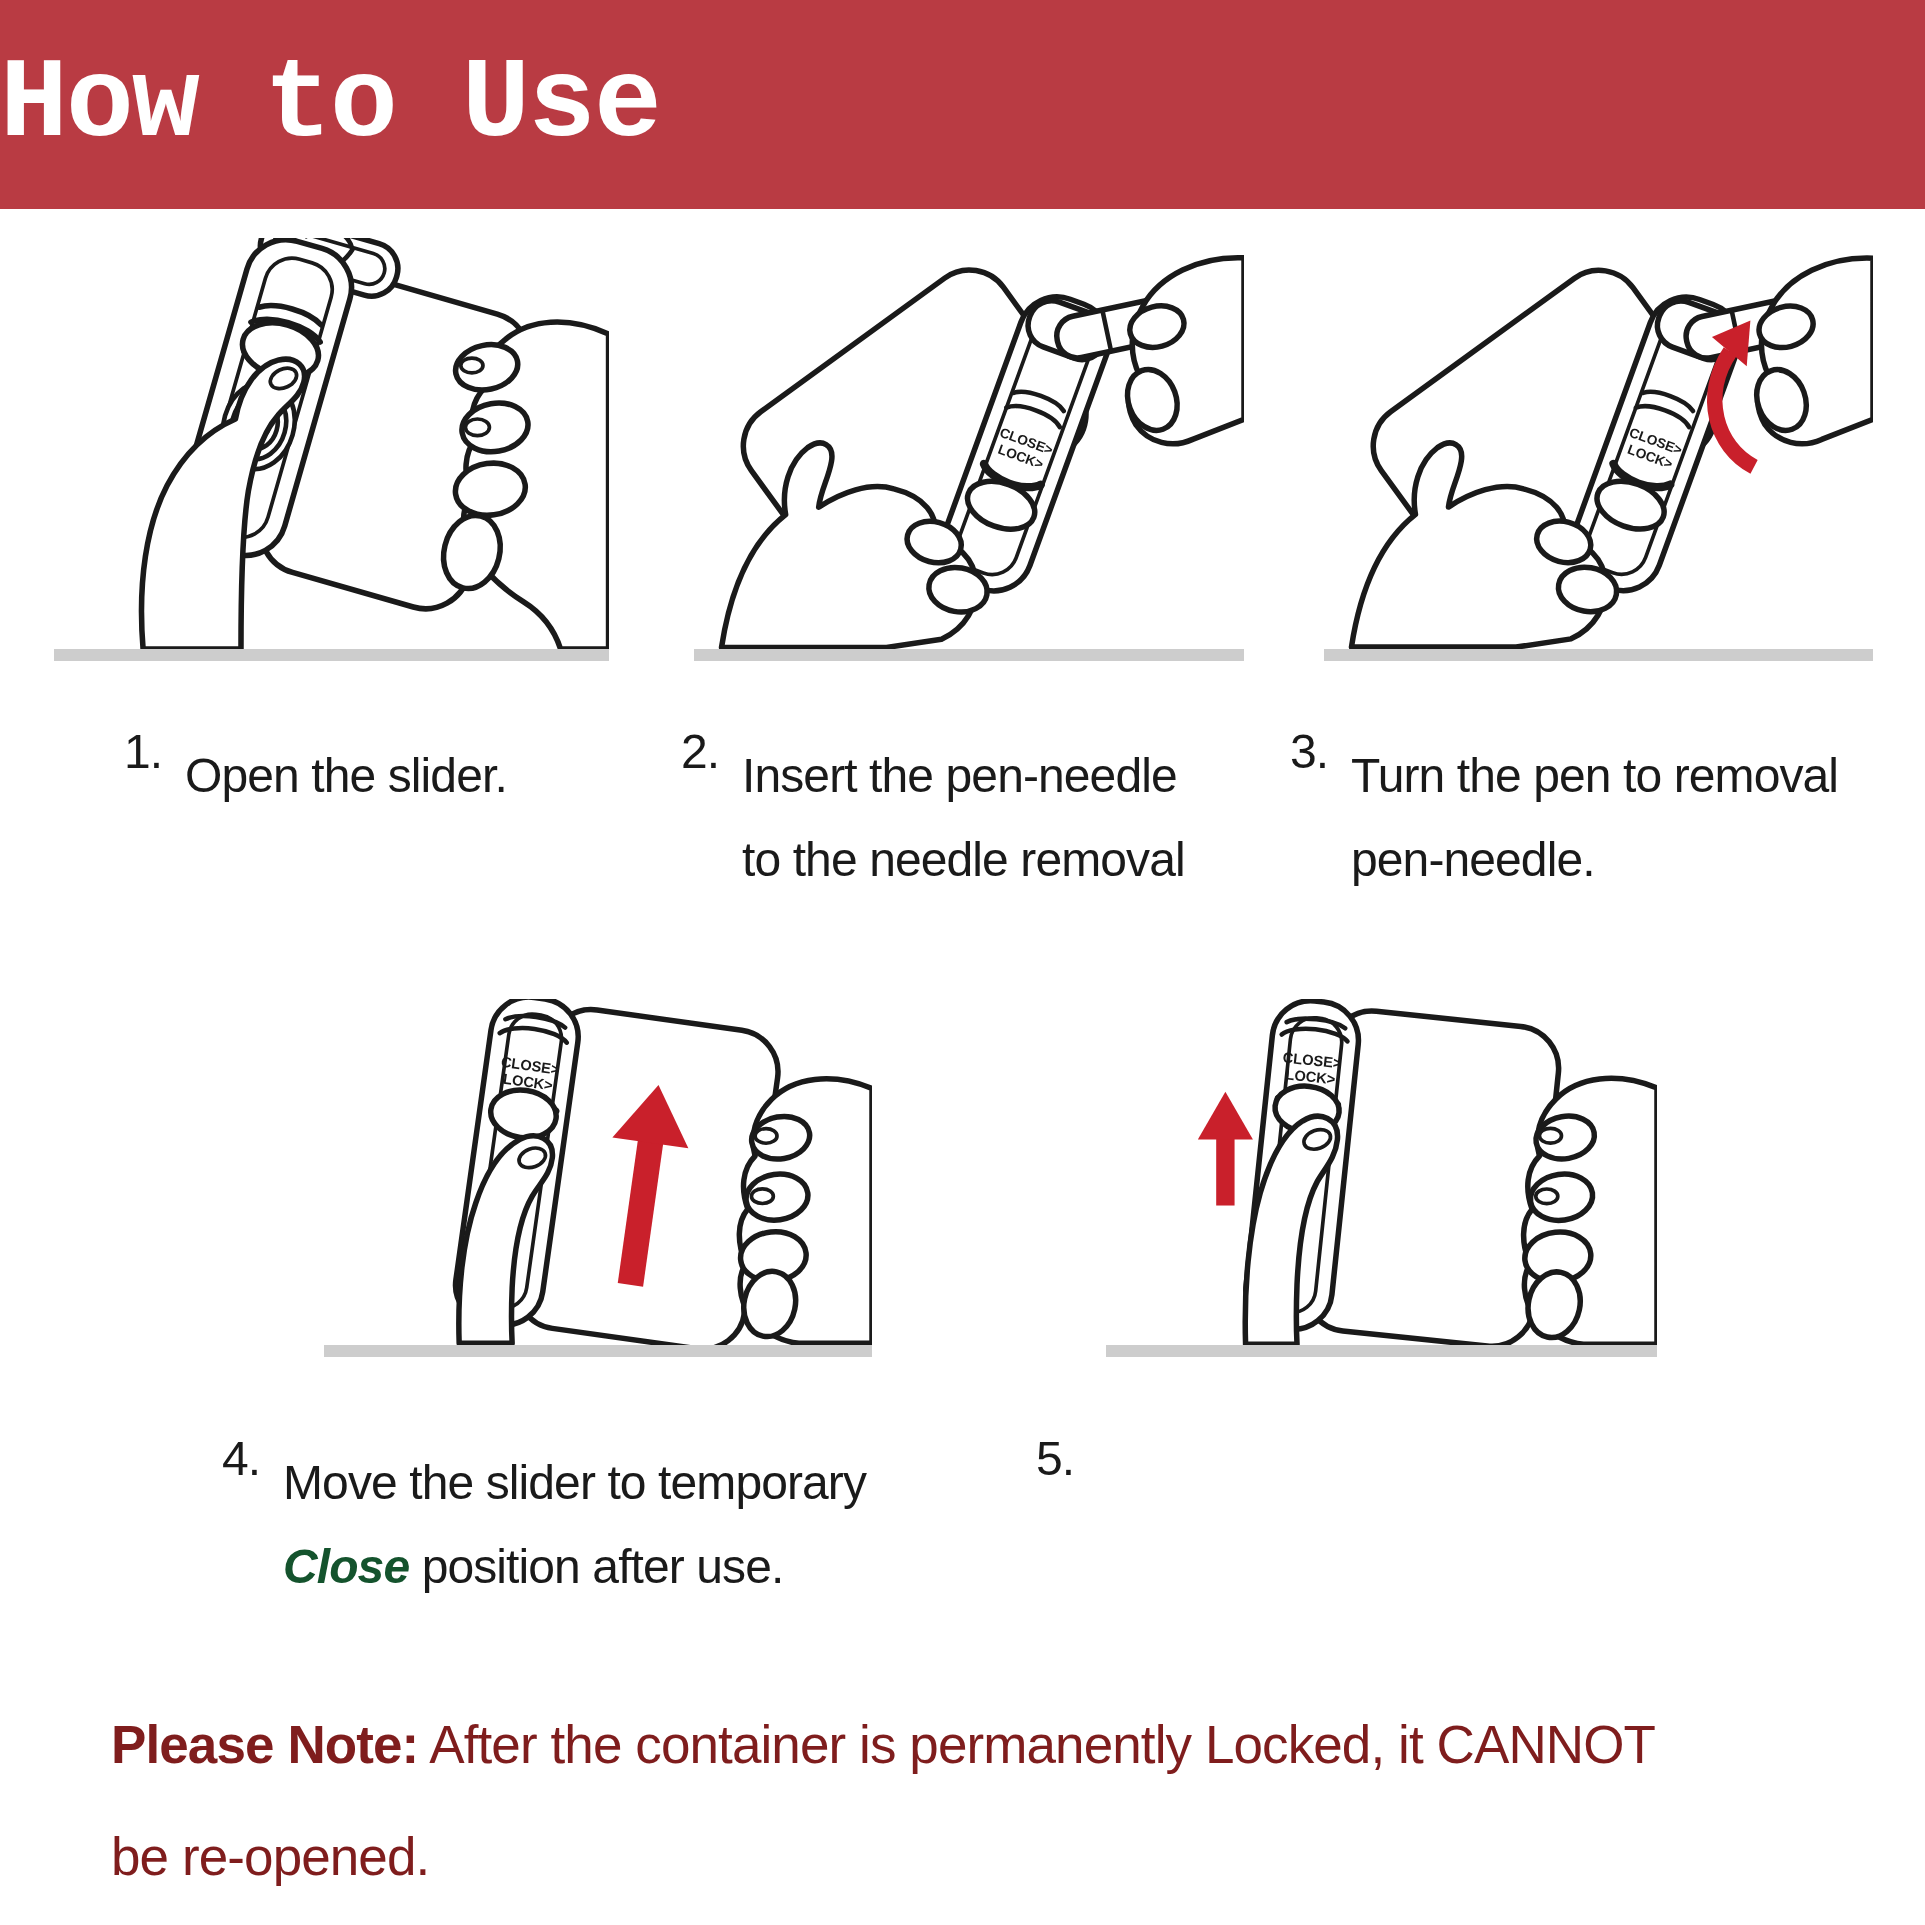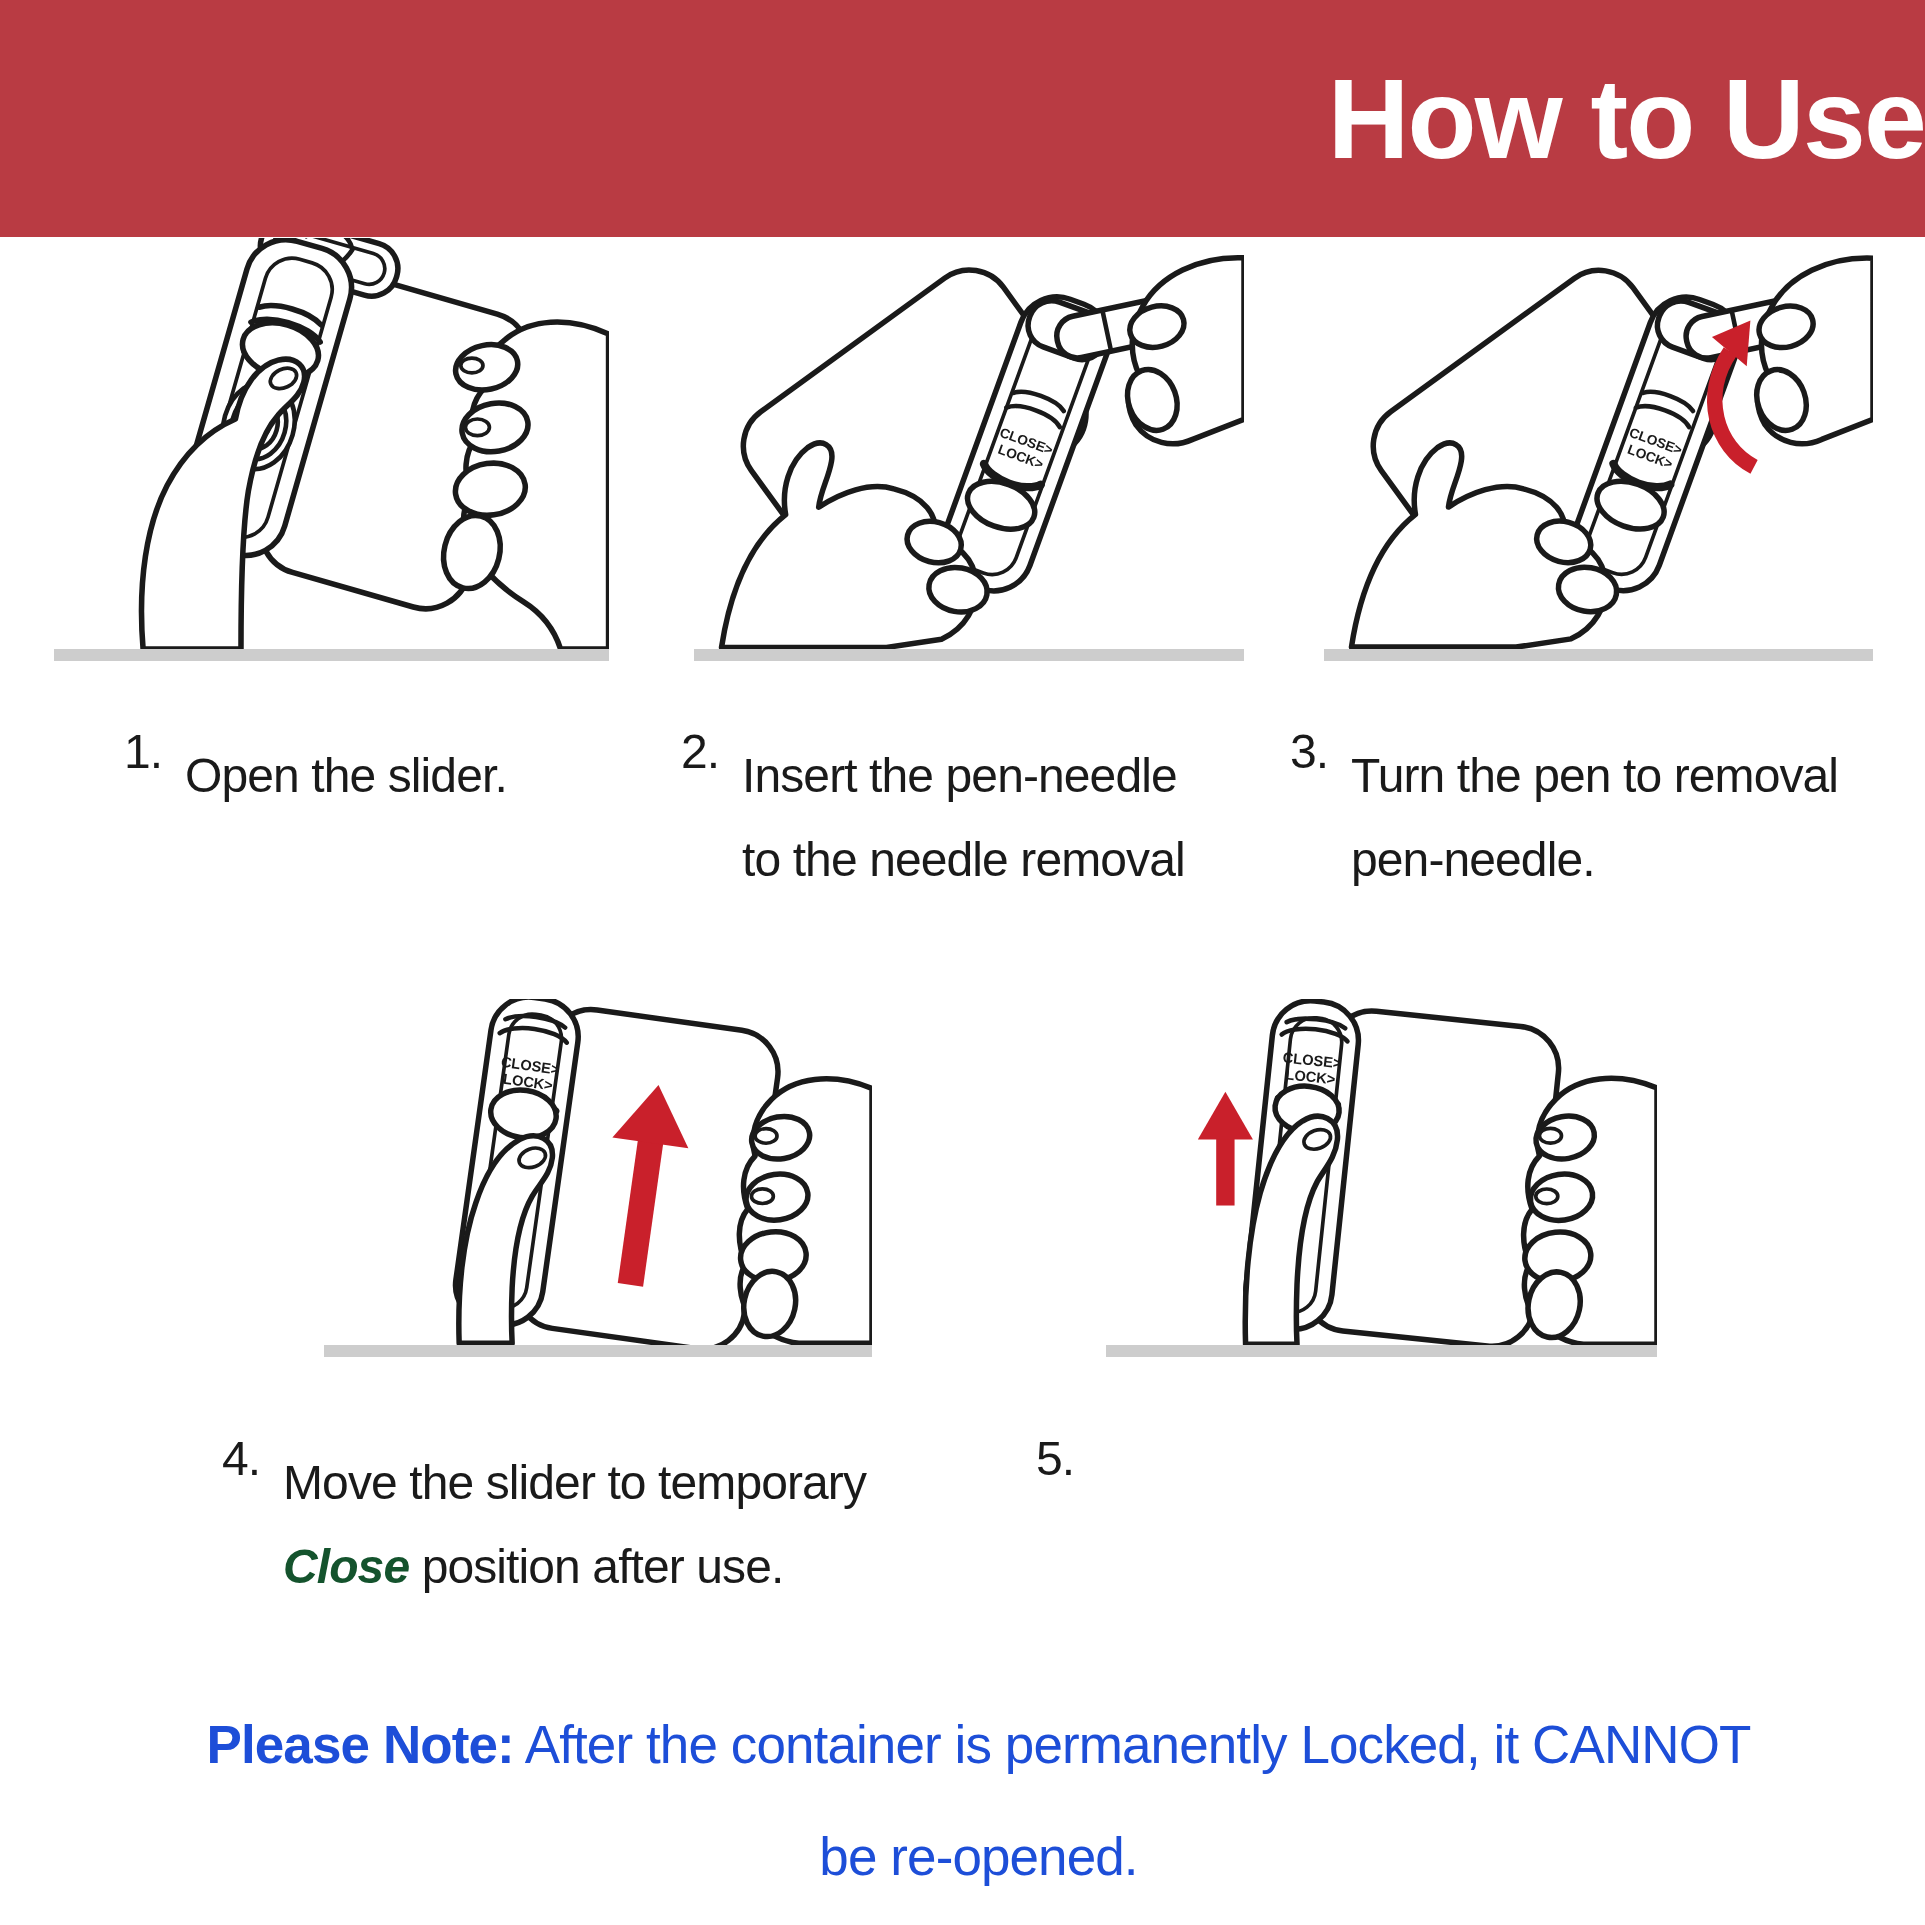--- a/index.html
+++ b/index.html
@@ -6,22 +6,22 @@
   html,body { background:#ffffff; }
   body {
     width:1925px; height:1925px;
     font-family:"Liberation Sans", sans-serif;
     color:#1a1a1a;
   }
   .page { position:relative; width:1925px; height:1925px; overflow:hidden; background:#fff; }
 
   
   .banner {
-    position:absolute; left:0; top:0; width:1925px; height:237px;
-    background:#b93b43; display:flex; align-items:center; justify-content:flex-end;
+    position:absolute; left:0; top:0; width:1925px; height:209px;
+    background:#b93b43; display:flex; align-items:center; justify-content:flex-start;font-family:Liberation Mono, monospace;
   }
   .banner h1 {
     color:#ffffff; font-size:113px; font-weight:bold; letter-spacing:-1.8px;
   }
 
   
   .illo { position:absolute; }
   .illo svg { display:block; }
 
   
@@ -32,21 +32,21 @@
     position:absolute; display:flex; align-items:flex-start;
     font-size:48px; line-height:60px; letter-spacing:-0.9px; color:#1a1a1a;
   }
   .caption .num { width:61px; flex:none; }
   .caption .line { display:block;margin-top:24px; }
   .caption .red { color:#14532d; font-weight:bold;font-style:italic; }
 
   
   .note {
     position:absolute; left:111px; top:1709px; width:1735px;
-    font-size:53px; line-height:71px; letter-spacing:-0.9px; color:#1d4ed8;text-align:center;
+    font-size:53px; line-height:71px; letter-spacing:-0.9px; color:#7f1d1d;
   }
   .note b { font-weight:bold; }
 </style>
 </head>
 <body>
 
 <div class="page">
 
   <header class="banner">
     <h1>How to Use</h1>

